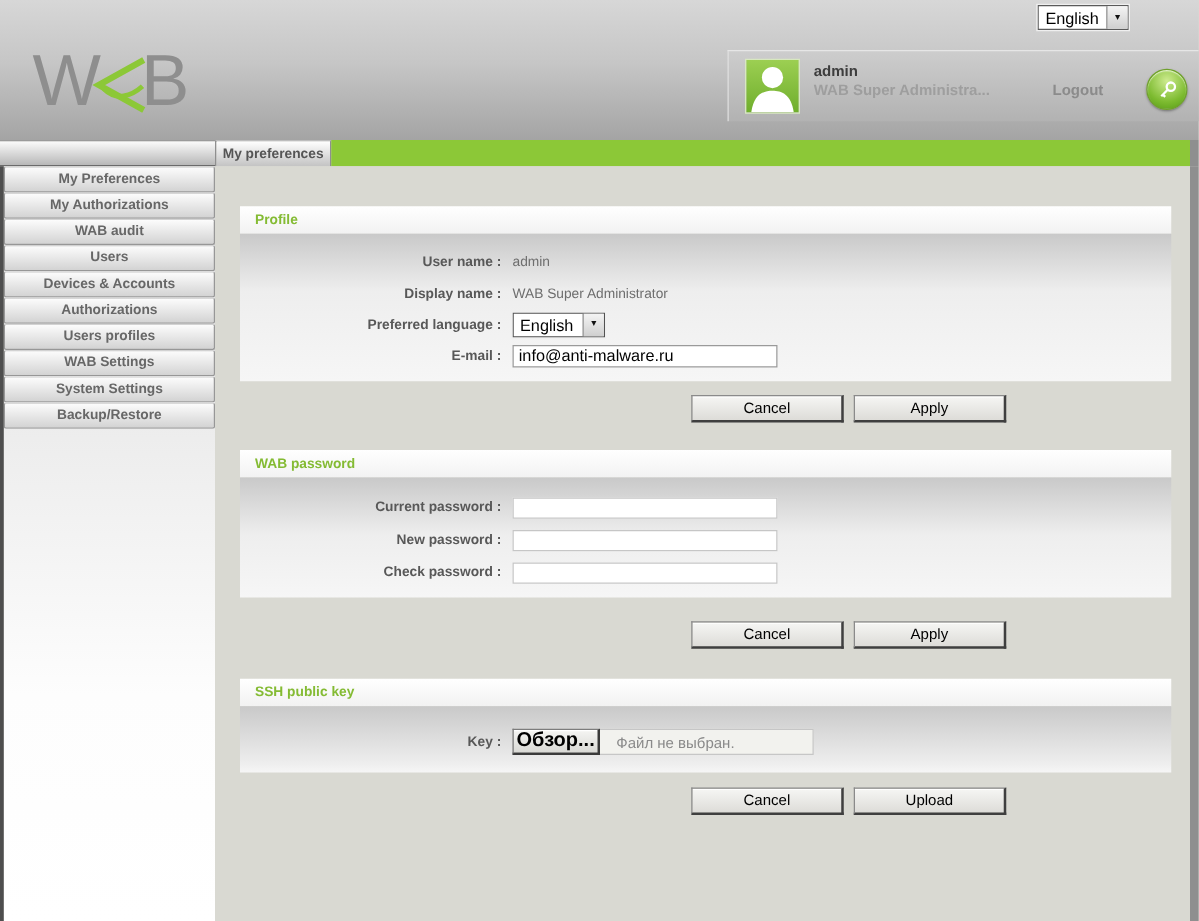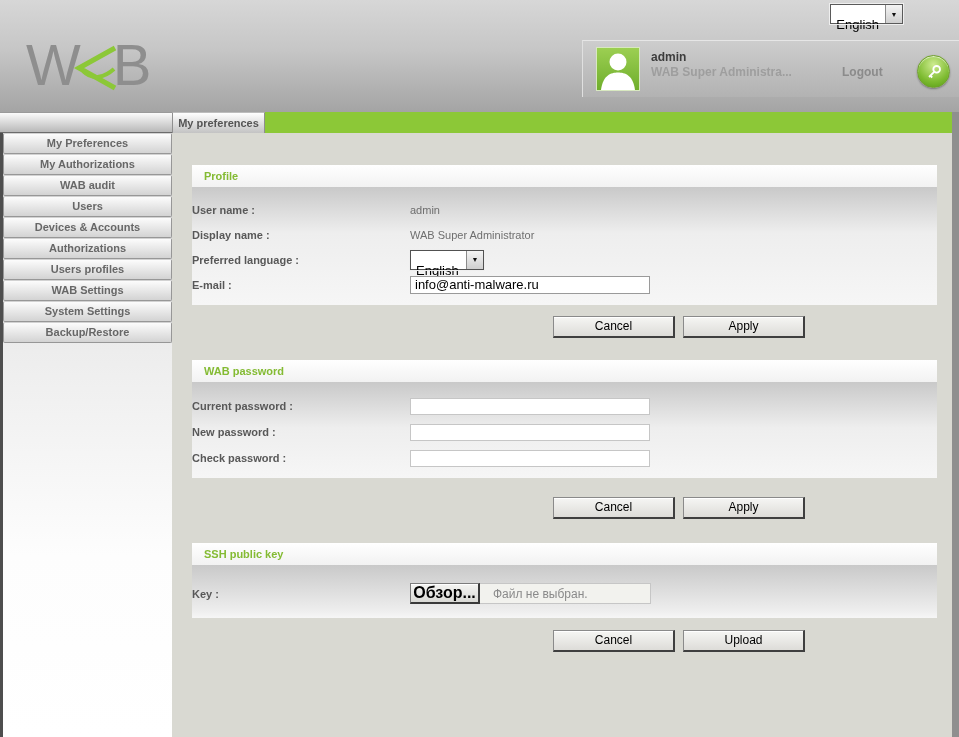--- a/index.html
+++ b/index.html
@@ -3,21 +3,21 @@
 <meta charset="utf-8">
 <style>
   * { margin:0; padding:0; box-sizing:border-box; }
   html,body { width:959px; height:737px; overflow:hidden; }
   body { font-family:"Liberation Sans", sans-serif; background:#d9d9d2; position:relative; }
 
   
   .header { position:relative; height:112px; background:linear-gradient(#d7d7d7, #c6c6c6 45%, #a4a4a4); }
   .lang-wrap { position:absolute; top:4px; right:56px; }
   .select { display:flex; align-items:stretch; height:20px; background:#fff; border:1px solid #5a5a5a; outline:1px solid #efefef; cursor:pointer; }
-  .select .sel-text { padding:12px 6px 0 5px; font-size:13px; color:#000; min-width:52px; }
+  .select .sel-text { padding:2px 6px 0 5px; font-size:13px; color:#000; min-width:52px; }
   .sel-arrow { width:17px; background:linear-gradient(#f4f4f4,#cfcfcf); border-left:1px solid #8b8b8b; display:flex; align-items:center; justify-content:center; font-size:7px; color:#111; }
 
   .logo { position:absolute; left:26px; top:36px; display:flex; align-items:center; color:#8e8e8e; font-size:58px; line-height:1; }
   .logo .ltr { letter-spacing:-2px; }
   .logo svg { margin:4px -8px 0 -10px; }
 
   .userpanel { position:absolute; right:0; top:40px; width:377px; height:57px;
     background:linear-gradient(#cdcdcd,#b2b2b2); border-top:1px solid #e6e6e6; border-left:1px solid #e0e0e0; }
   .avatar { position:absolute; left:13px; top:6px; width:44px; height:44px; border:1px solid #d8e8c0;
     background:linear-gradient(#9ccf52,#6fae2c); overflow:hidden; }
@@ -50,24 +50,24 @@
   .panel { width:745px; margin-left:20px; }
   .panel-h { height:22px; background:linear-gradient(#ffffff,#f2f2f2); padding-left:12px; line-height:22px;
     color:#84bb33; font-size:11px; font-weight:bold; }
   .panel-b { background:linear-gradient(#c9c9c9, #eeeeee 46px, #f6f6f6); }
   .pb-profile  { height:118px; padding-top:10px; }
   .pb-password { height:96px;  padding-top:11px; }
   .pb-ssh      { height:53px;  padding-top:16px; }
 
   .frow { display:flex; align-items:center; height:25px; }
   .frow-s { height:26px; }
-  .flabel { width:218px; font-size:11px; font-weight:bold; color:#585858; padding-right:9px; }
+  .flabel { width:218px; text-align:right; font-size:11px; font-weight:bold; color:#585858; padding-right:9px; }
   .fvalue { font-size:11px; color:#6e6e6e; }
 
-  .txt { width:240px; height:18px; border:1px solid #9a9a9a; background:#fff; font-family:inherit; font-size:13px; padding:0 4px; color:#000; }
+  .txt { width:212px; height:18px; border:1px solid #9a9a9a; background:#fff; font-family:inherit; font-size:13px; padding:0 4px; color:#000; }
   .txt-pass { border-color:#c6c6c6; height:17px; }
 
   .mini-select { height:20px; border-color:#515151; }
   .mini-select .sel-text { min-width:55px; font-size:13px; }
 
   .filewrap { display:flex; align-items:center; width:241px; height:21px; border:1px solid #c6c6c6; background:#f2f2ee; }
   .browse-btn { width:70px; height:21px; margin:-1px 4px 0 -1px; background:linear-gradient(#f5f5f3,#d9d9d5);
     border:1px solid #7c7c7c; border-right:2px solid #3a3a3a; border-bottom:2px solid #3a3a3a;
     box-shadow:inset 0 1px 0 #fff; font-size:16px; color:#000; text-align:center; line-height:17px; cursor:pointer; font-weight:bold; }
   .nofile { margin-left:9px; font-size:12px; color:#8a8a8a; }

